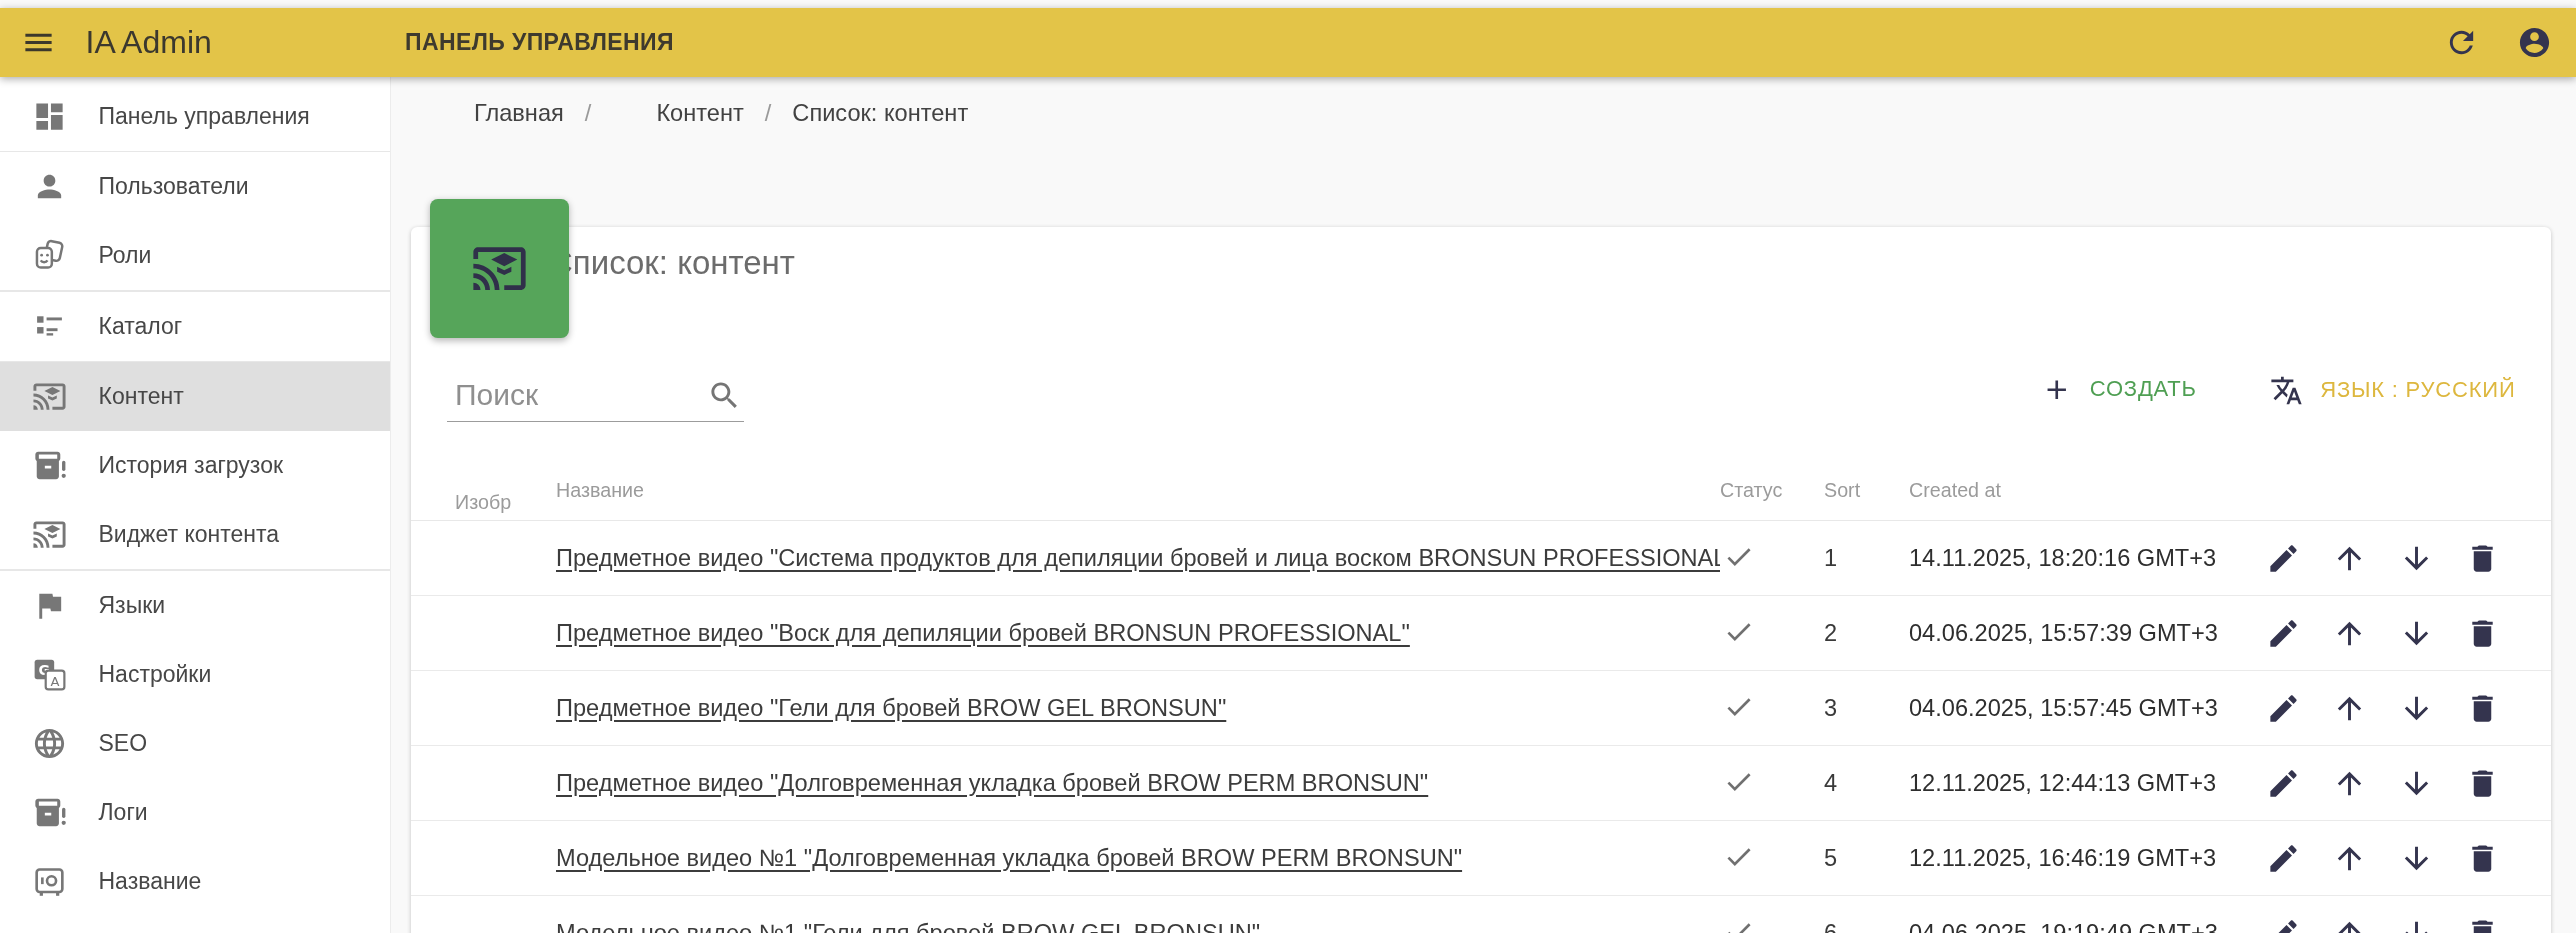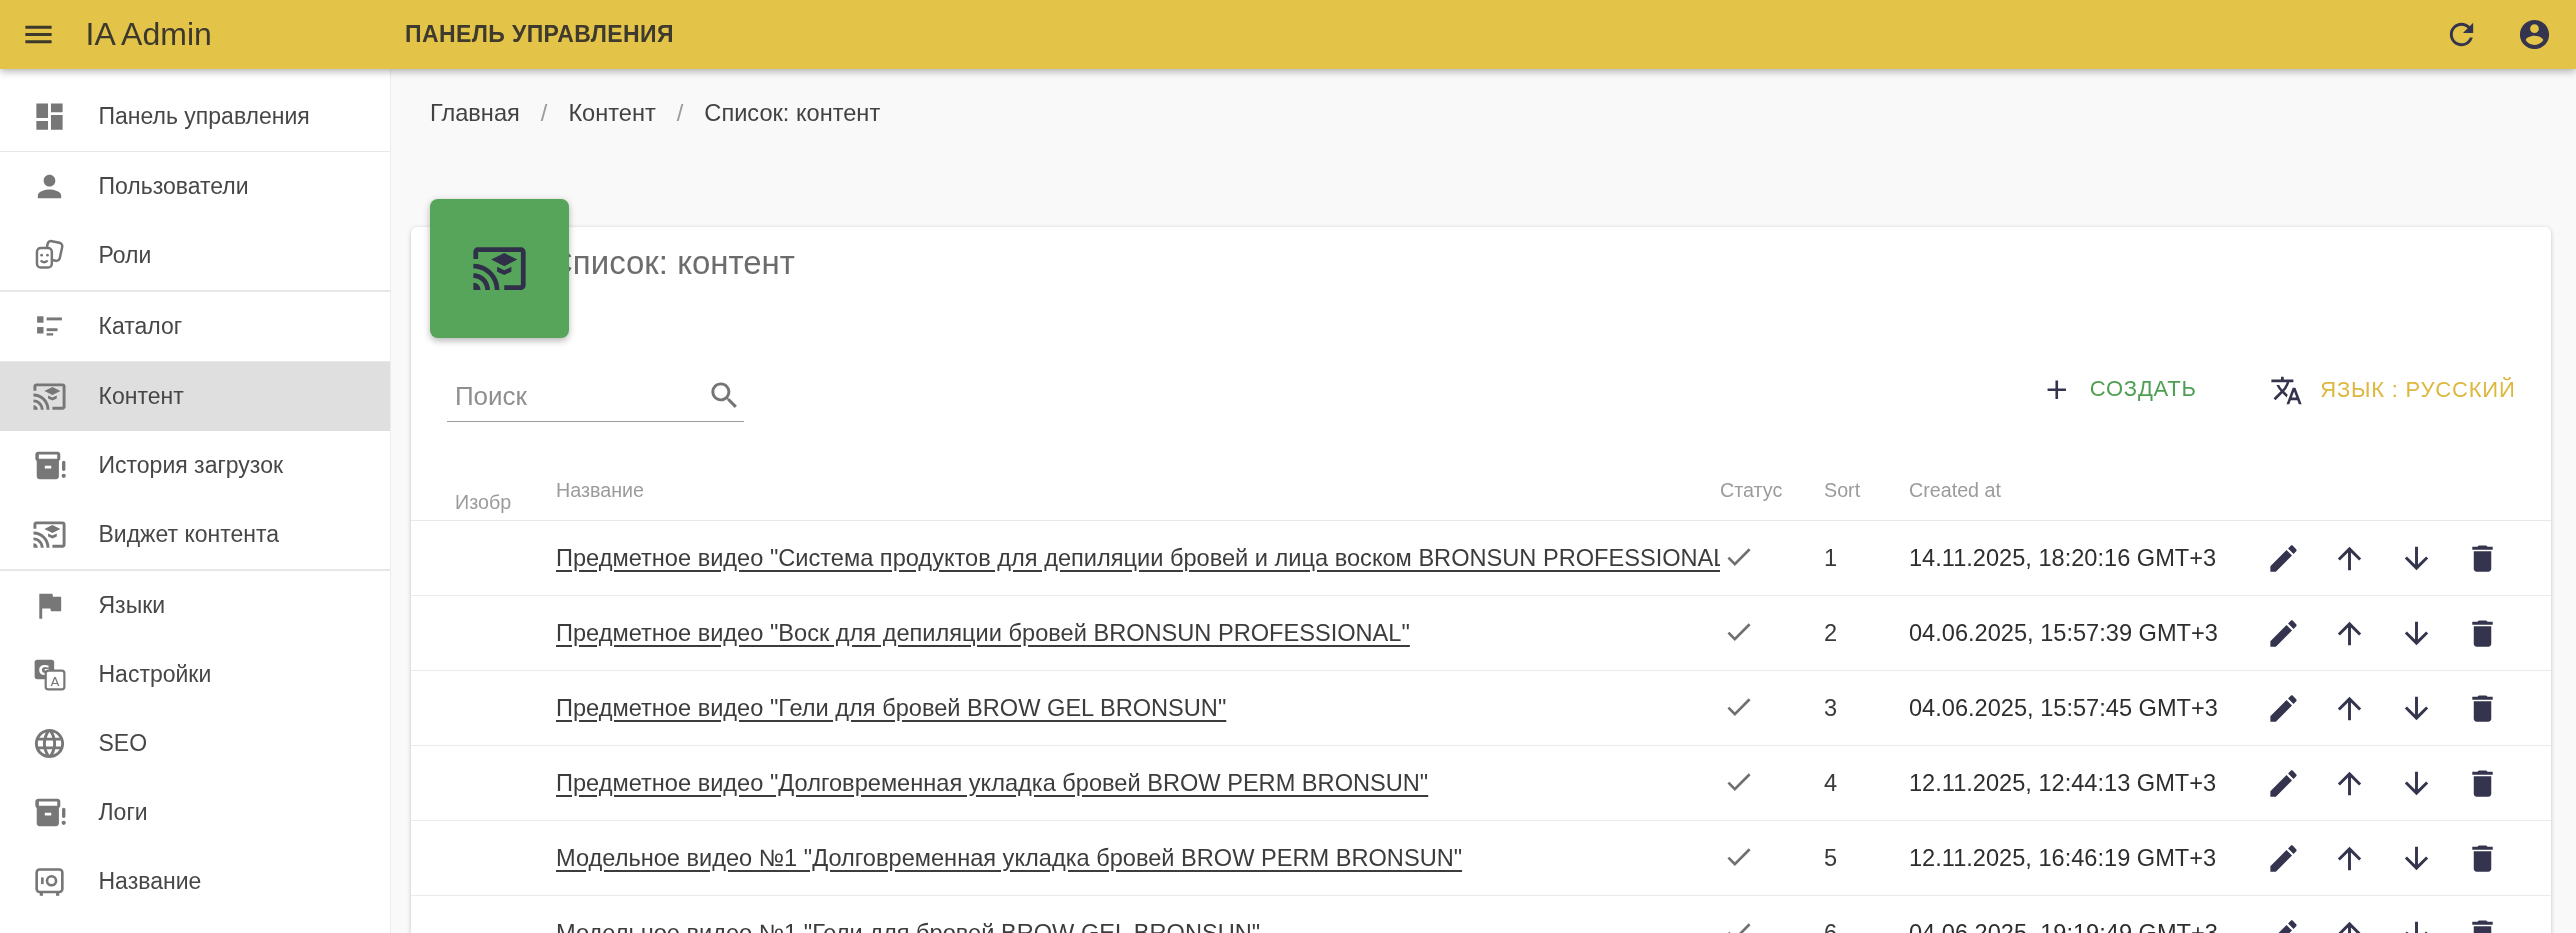--- a/index.html
+++ b/index.html
@@ -13,21 +13,21 @@
   .icon svg{width:100%;height:100%;display:block;fill:currentColor;}
   .i40{width:31.5px;height:31.5px;}
   .i42{width:33px;height:33px;}
   .i44{width:35px;height:35px;}
   .navy{color:var(--icon-dark,#34344E);}
   .dark-warm{color:#3C382B;}
   .icon-btn{background:none;border:none;padding:0;cursor:pointer;display:flex;align-items:center;justify-content:center;}
 
   
   .appbar{
-    position:absolute;top:0;left:0;width:100%;height:69px;z-index:30;
+    position:absolute;top:8px;left:0;width:100%;height:69px;z-index:30;
     background:var(--appbar,#E3C448);
     display:flex;align-items:center;
     box-shadow:0 2.4px 7.9px rgba(0,0,0,.33);
   }
   .menu-btn{margin-left:20.5px;}
   .app-title{margin-left:30px;font-size:32px;color:#3B382E;}
   .appbar-page-title{position:absolute;left:405px;font-size:23px;font-weight:bold;color:#3E3A2E;letter-spacing:0.4px;}
   .appbar-right{margin-left:auto;display:flex;align-items:center;gap:38px;margin-right:23.6px;}
 
   
@@ -38,21 +38,21 @@
   #sidebar-items{padding-top:12.6px;}
   .side-item{height:69px;display:flex;align-items:center;padding-left:31.5px;cursor:pointer;}
   .side-item.selected{background:var(--selected-bg,#DFDFDF);}
   .side-icon{width:35px;height:35px;color:#777777;flex:0 0 auto;}
   .side-label{margin-left:32px;font-size:23px;color:#474747;white-space:nowrap;}
   .sdivider{height:1.6px;background:#E7E7E7;}
 
   
   .breadcrumb{position:absolute;left:430px;top:100px;display:flex;align-items:center;gap:21px;font-size:23.6px;color:#424242;}
   .crumb{white-space:nowrap;}
-  .crumb.link{cursor:pointer;}
+  .crumb.link{cursor:pointer;margin-left:44px;}
   .crumb-sep{color:#9A9A9A;}
 
   
   .icon-card{
     position:absolute;left:430px;top:199px;width:139px;height:139px;border-radius:7.9px;
     background:var(--green-card,#56A55A);
     display:flex;align-items:center;justify-content:center;
     box-shadow:0 2.4px 7.9px rgba(0,0,0,.28);z-index:6;
   }
   .card-icon{width:57px;height:57px;color:#30304A;}
@@ -62,21 +62,21 @@
     position:absolute;left:411px;top:227px;width:2140px;height:952px;
     background:#FFFFFF;border-radius:6.3px;box-shadow:0 1.6px 4.7px rgba(0,0,0,.22);z-index:5;
   }
   .card-title{position:absolute;left:138px;top:17.3px;margin:0;font-size:33px;font-weight:400;color:#6C6C6C;}
 
   
   .toolbar{position:absolute;left:0;top:0;width:100%;height:0;}
   .search-field{position:absolute;left:36px;top:126px;width:297px;height:68px;border-bottom:1.6px solid #9C9C9C;}
   .search-input{
     position:absolute;left:7.9px;bottom:9.4px;width:236px;border:none;outline:none;background:transparent;
-    font-size:26px;color:#a21caf;font-family:inherit;padding:0;
+    font-size:30px;color:#a21caf;font-family:inherit;padding:0;
   }
   .search-input::placeholder{color:#8F8F8F;opacity:1;}
   .search-ic{position:absolute;right:1.6px;bottom:7.9px;color:#757575;}
   .btn{position:absolute;top:142px;display:flex;align-items:center;gap:17.3px;background:none;border:none;cursor:pointer;padding:4.7px 7.9px;}
   .btn-create{left:1622px;}
   .btn-language{left:1851px;}
   .btn-label{font-size:22px;font-weight:500;letter-spacing:0.8px;white-space:nowrap;}
   .green{color:var(--create-green,#4F9F53);}
   .yellow{color:var(--language-yellow,#DDB73E);}
 

